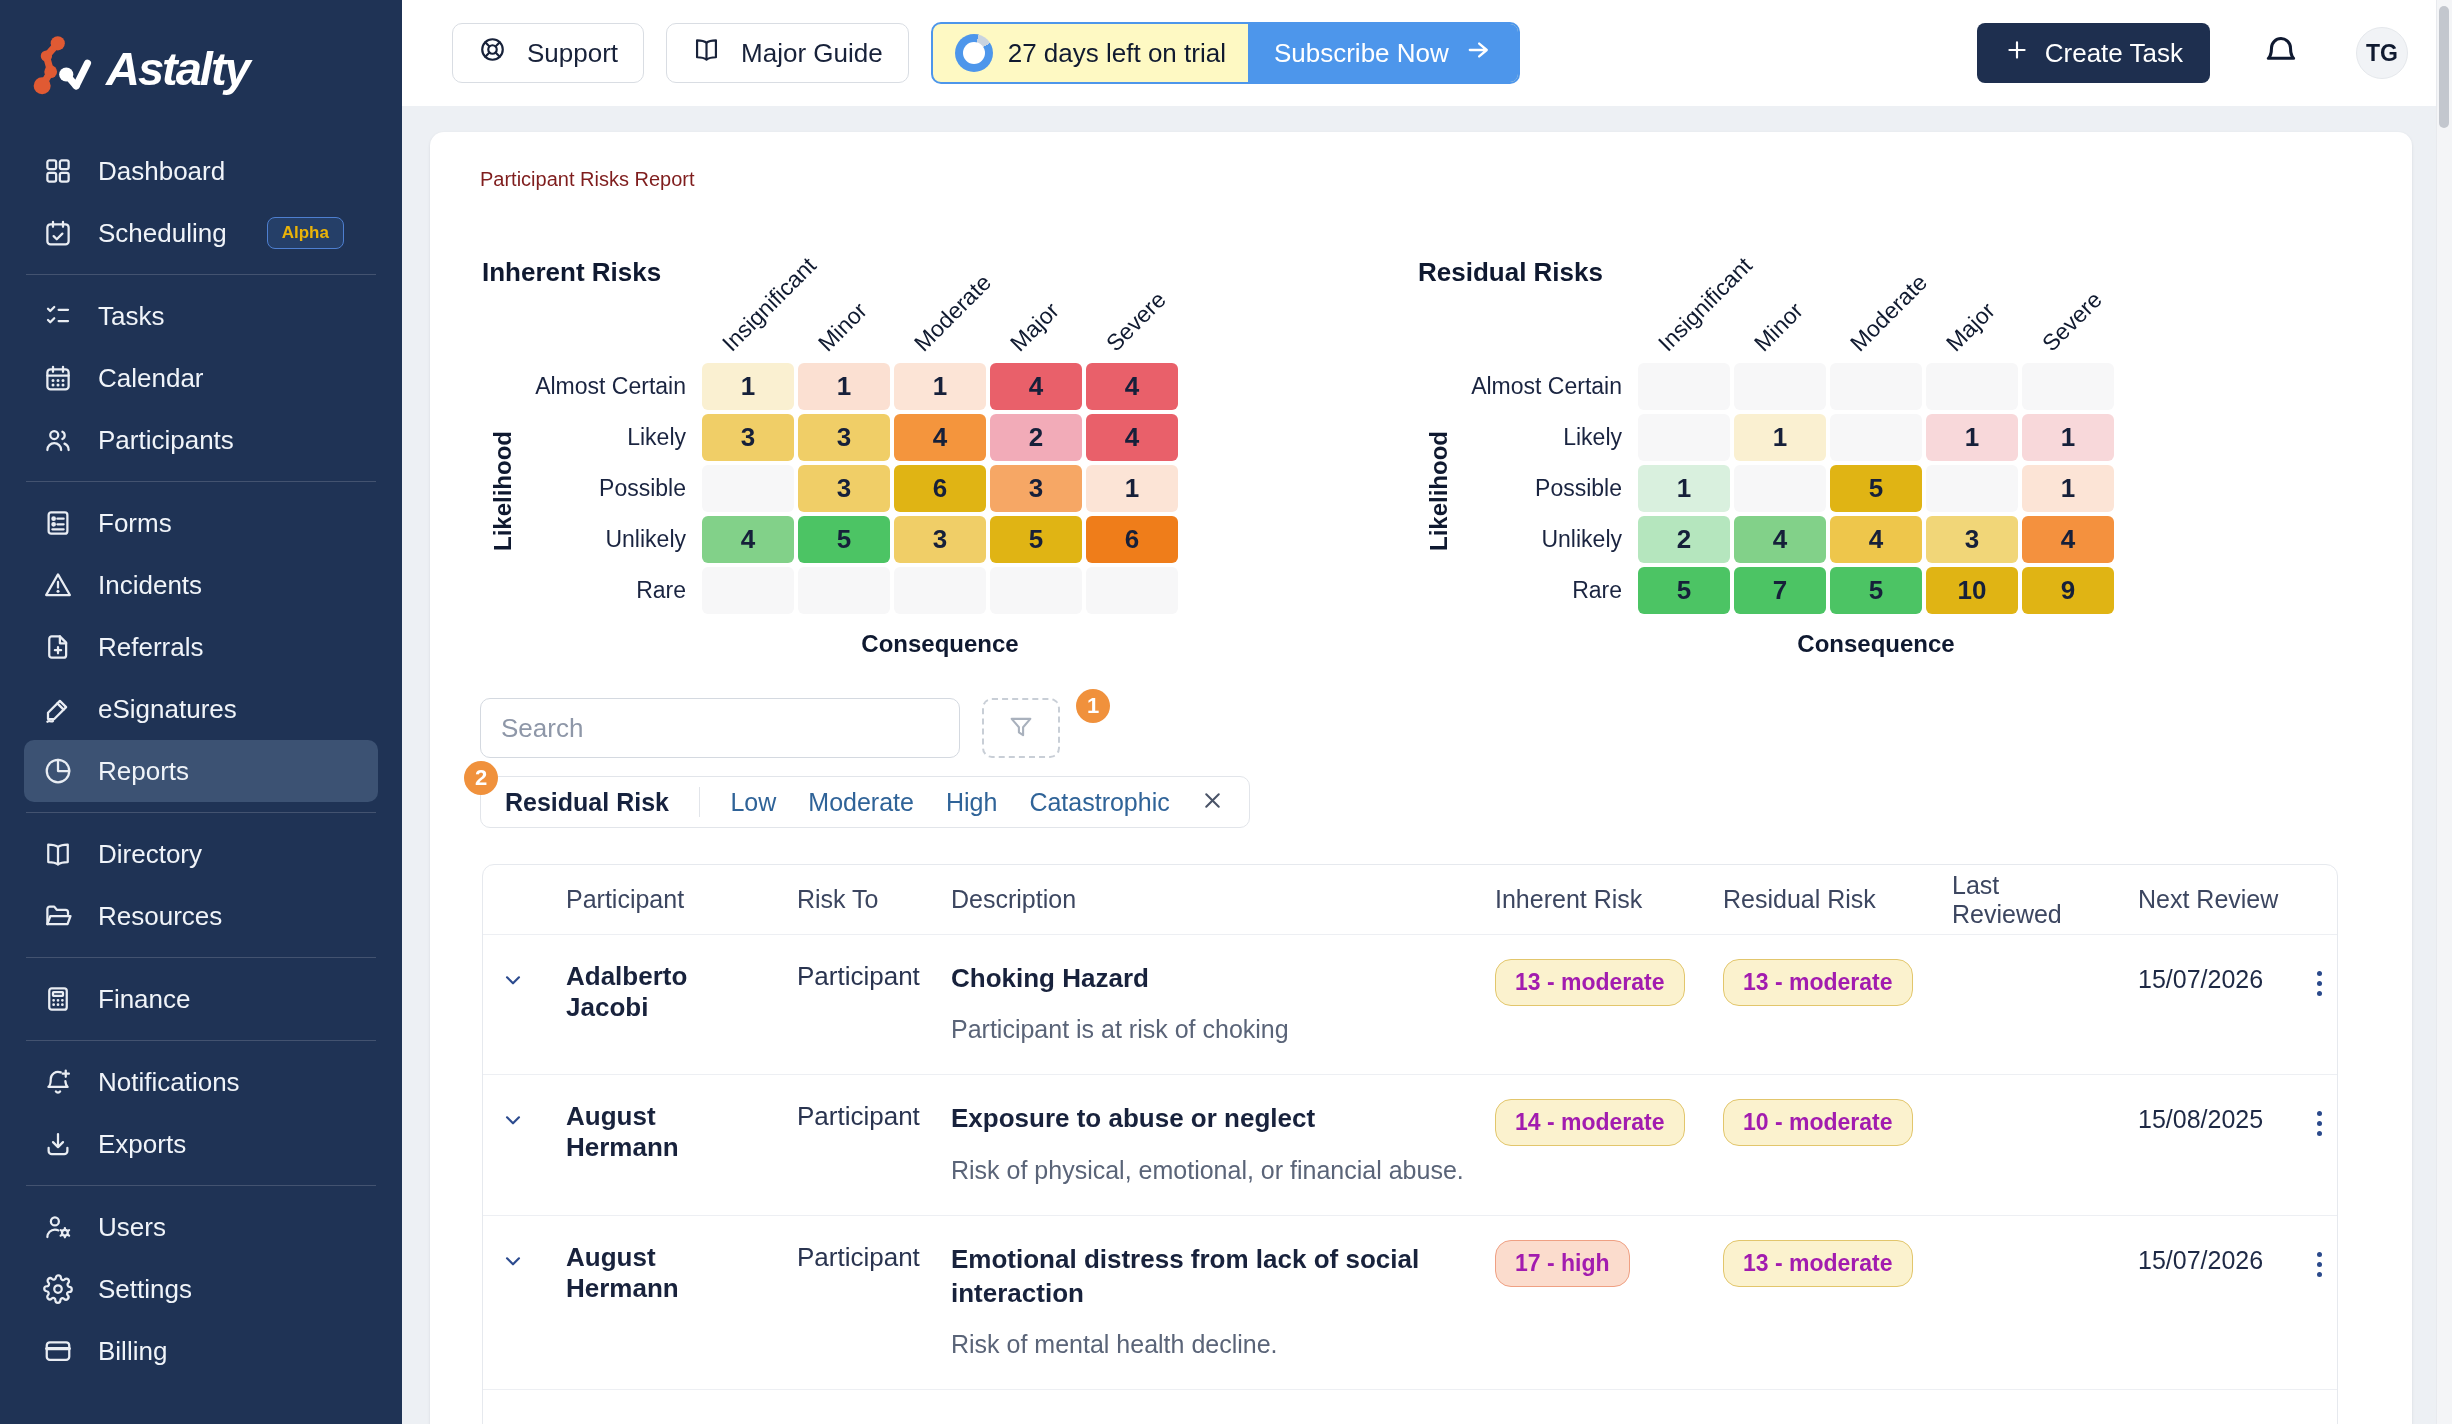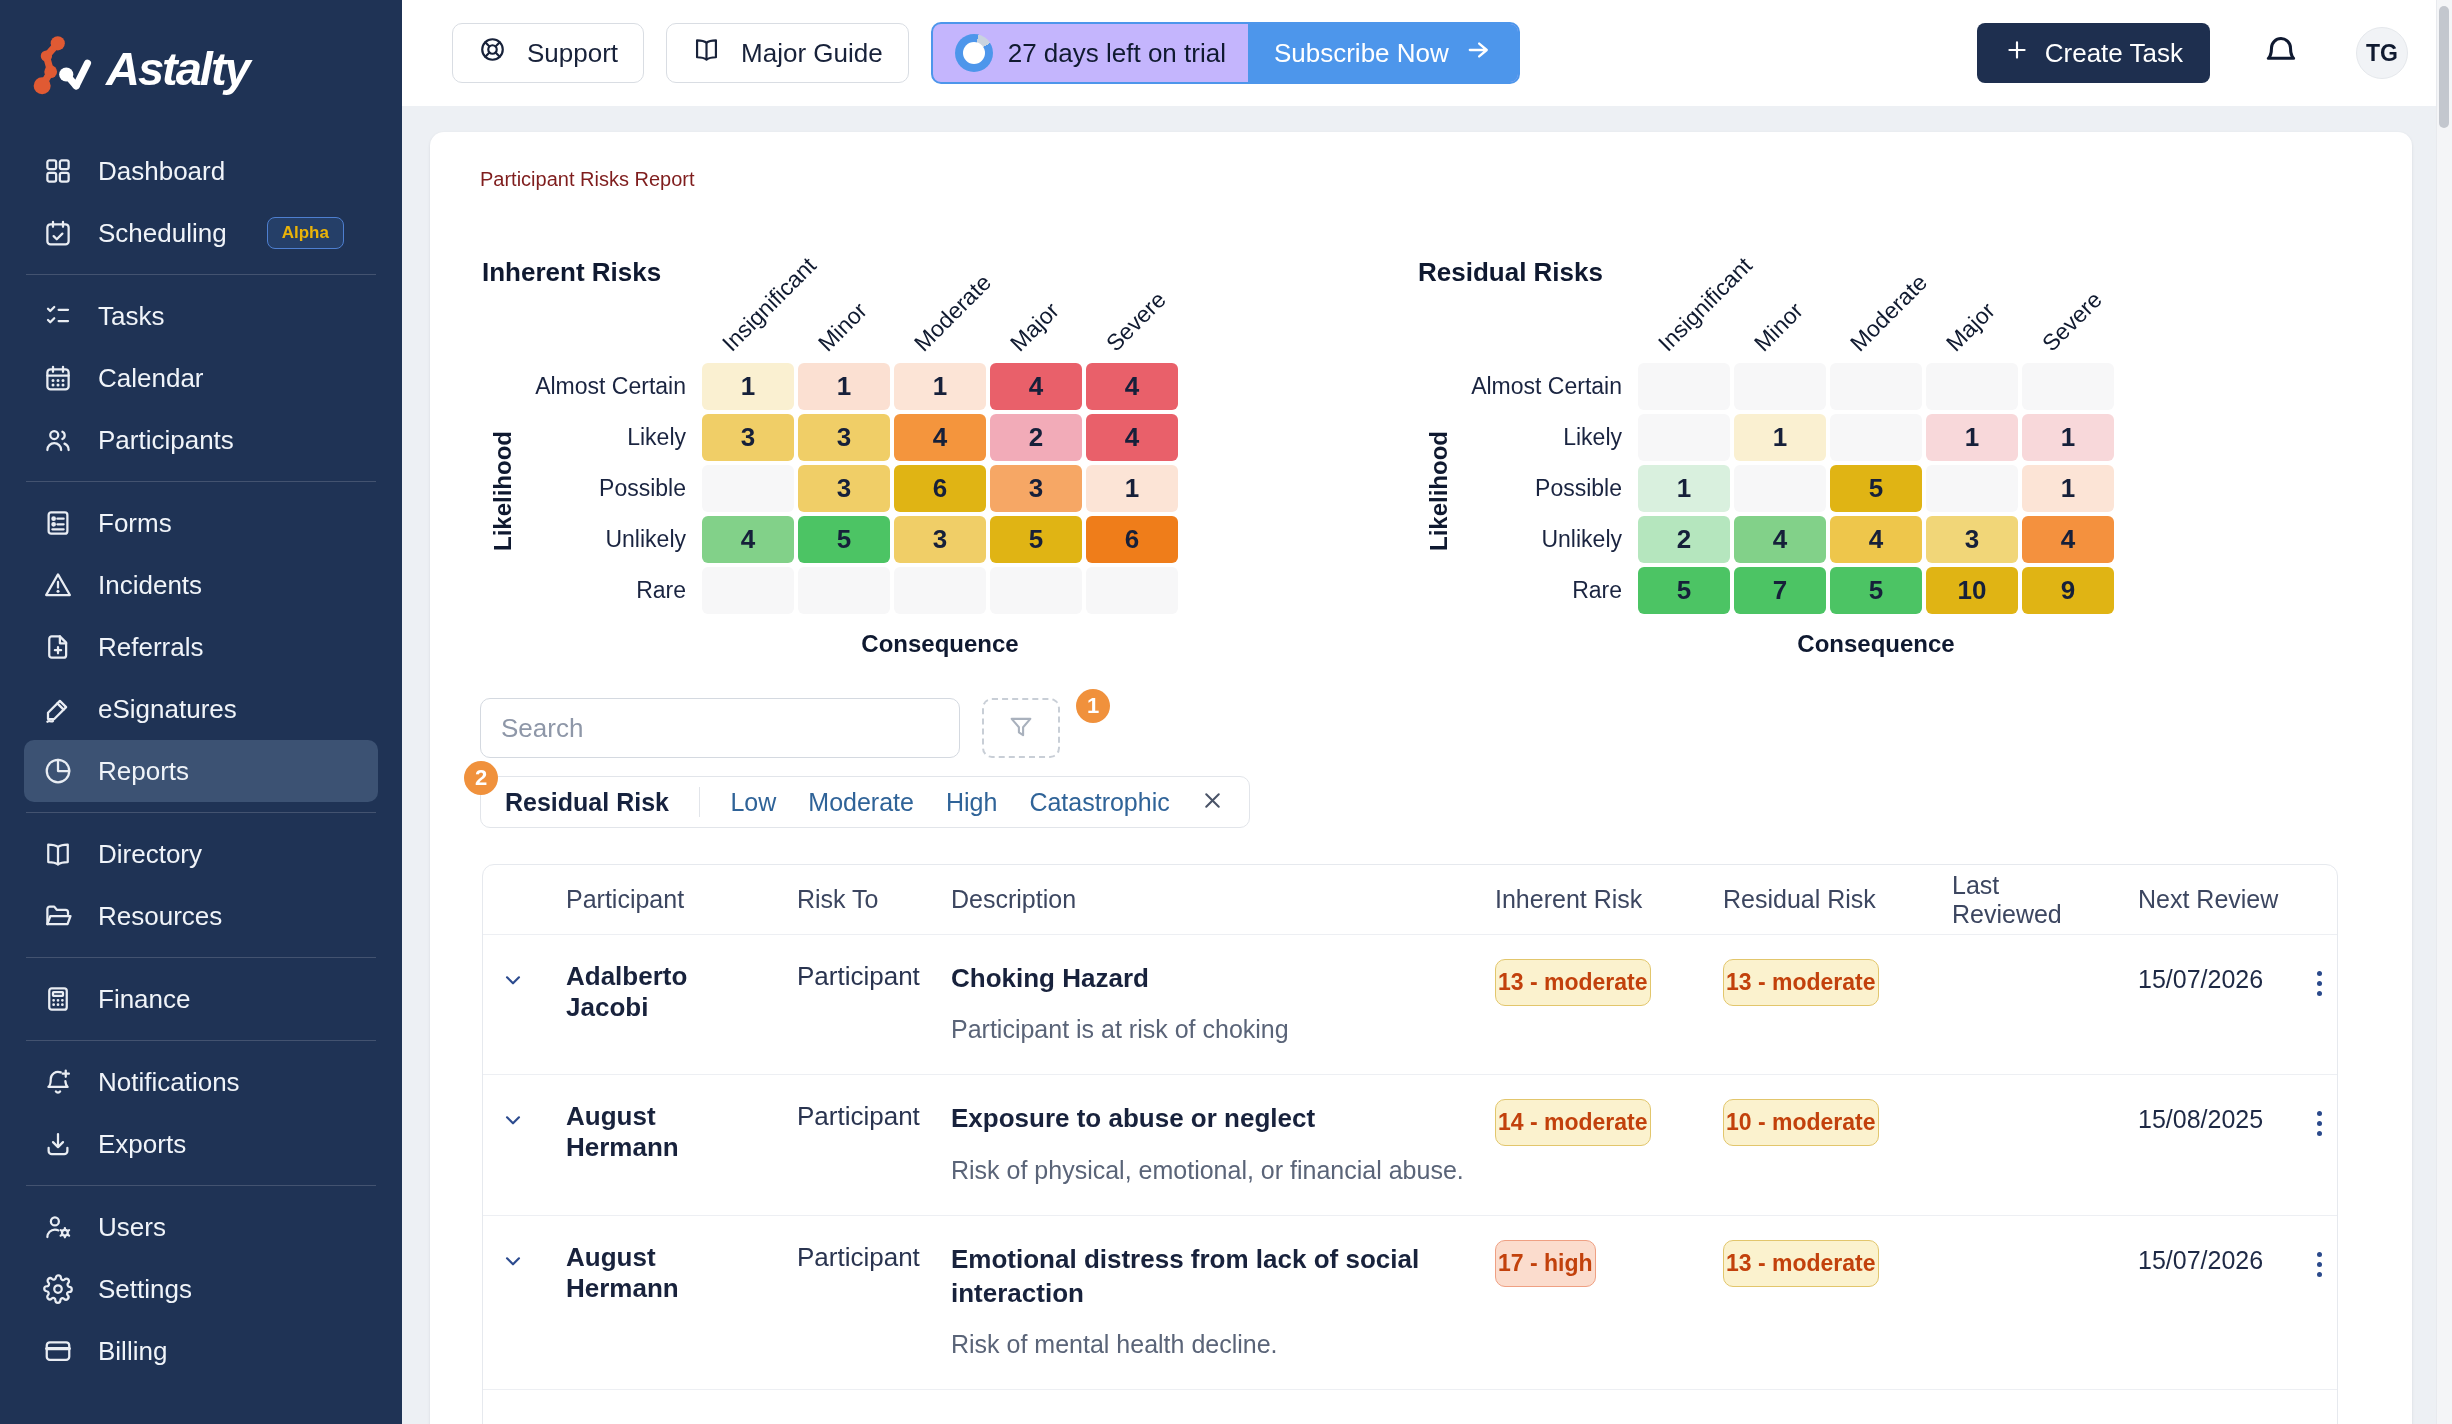--- a/index.html
+++ b/index.html
@@ -17,21 +17,21 @@
   .nav-item .ni { width:32px; height:32px; display:flex; align-items:center; justify-content:center; color:#E9EDF3; }
   .nav-item .ni svg { width:30px; height:30px; }
   .nav-divider { height:1px; background:rgba(255,255,255,0.16); margin:10px 2px; }
   .alpha-badge { margin-left:16px; font-size:17px; color:#eab308; border:1.5px solid #4E7FD0; background:rgba(80,140,220,0.14); padding:5px 14px; border-radius:8px; font-weight:600; }
 
   
   .main { flex:1; display:flex; flex-direction:column; height:100%; }
   .topbar { height:106px; background:#fff; display:flex; align-items:center; padding:0 44px 0 50px; gap:22px; flex:0 0 106px; }
   .btn-light { display:inline-flex; align-items:center; gap:20px; height:60px; padding:0 25px; border:1.5px solid #D9DDE3; border-radius:10px; background:#fff; font-size:26px; color:#18223A; font-weight:500; cursor:pointer; }
   .btn-light svg { width:29px; height:29px; }
-  .trial { display:flex; align-items:center; height:62px; border:2px solid #4D96EB; border-radius:10px; overflow:hidden; background:#c4b5fd; }
+  .trial { display:flex; align-items:center; height:62px; border:2px solid #4D96EB; border-radius:10px; overflow:hidden; background:#fef9c3; }
   .trial-left { display:flex; align-items:center; gap:15px; padding:0 22px; font-size:26px; color:#101A30; font-weight:500; }
   .ring { width:38px; height:38px; border-radius:50%; background:conic-gradient(from 14deg, #C9D3DF 0 44deg, #4D96EB 44deg 360deg); display:flex; align-items:center; justify-content:center; }
   .ring-inner { width:22px; height:22px; border-radius:50%; background:#fff; }
   .subscribe { height:62px; display:flex; align-items:center; gap:15px; background:#4D96EB; color:#fff; font-size:26px; font-weight:500; padding:0 26px; border:none; cursor:pointer; }
   .subscribe svg { width:28px; height:28px; }
   .top-spacer { flex:1; }
   .create-task { height:60px; background:#1E2F4F; color:#fff; border-radius:8px; display:flex; gap:15px; align-items:center; padding:0 27px; font-size:26px; font-weight:500; border:none; cursor:pointer; }
   .create-task svg { width:26px; height:26px; }
   .bell-btn { background:none; border:none; margin:0 34px 0 30px; cursor:pointer; color:#0F1930; }
   .bell-btn svg { width:38px; height:38px; }
@@ -84,21 +84,21 @@
   .t-head { height:70px; align-items:center; border-bottom:1.5px solid #EDEFF3; color:#3C4660; font-size:25px; font-weight:500; }
   .th, .td { padding-left:23px; }
   .t-row { border-bottom:1.5px solid #EDEFF3; padding:24px 0 30px; align-items:start; }
   .t-row:last-child { border-bottom:none; }
   .cell-chevron { display:flex; justify-content:center; padding-top:8px; color:#2C4B8F; cursor:pointer; background:none; border:none; }
   .cell-chevron svg { width:26px; height:26px; }
   .r-name { font-weight:700; font-size:26px; color:#18223C; padding-top:2px; }
   .r-riskto { font-size:26px; color:#2A3450; padding-top:2px; }
   .r-title { font-weight:700; font-size:26px; color:#18223C; line-height:1.32; max-width:500px; padding-top:2px; }
   .r-sub { font-size:25px; color:#5A6478; margin-top:20px; }
-  .badge-pill { display:inline-block; padding:9px 2px; border-radius:10px; font-size:23px; font-weight:600; color:#c2410c; border:1.5px solid; white-space:nowrap; }
+  .badge-pill { display:inline-block; padding:9px 19px; border-radius:16px; font-size:23px; font-weight:600; color:#a21caf; border:1.5px solid; white-space:nowrap; }
   .badge-pill.moderate { background:#FBF2CE; border-color:#E2C66C; }
   .badge-pill.high { background:#FBDCCD; border-color:#EFA083; }
   .r-date { font-size:25px; color:#1E2945; padding-top:6px; }
   .kebab { display:flex; flex-direction:column; gap:5px; align-items:center; padding-top:12px; cursor:pointer; background:none; border:none; width:100%; }
   .kebab i { width:5px; height:5px; border-radius:50%; background:#2B4A8B; display:block; }
 
   
   .scrollbar { position:fixed; right:0; top:0; width:16px; height:100%; background:#F4F5F7; border-left:1px solid #E8EAEE; }
   .scroll-thumb { position:absolute; top:6px; right:3px; width:10px; height:122px; border-radius:6px; background:#C3C7CE; }
 </style>

